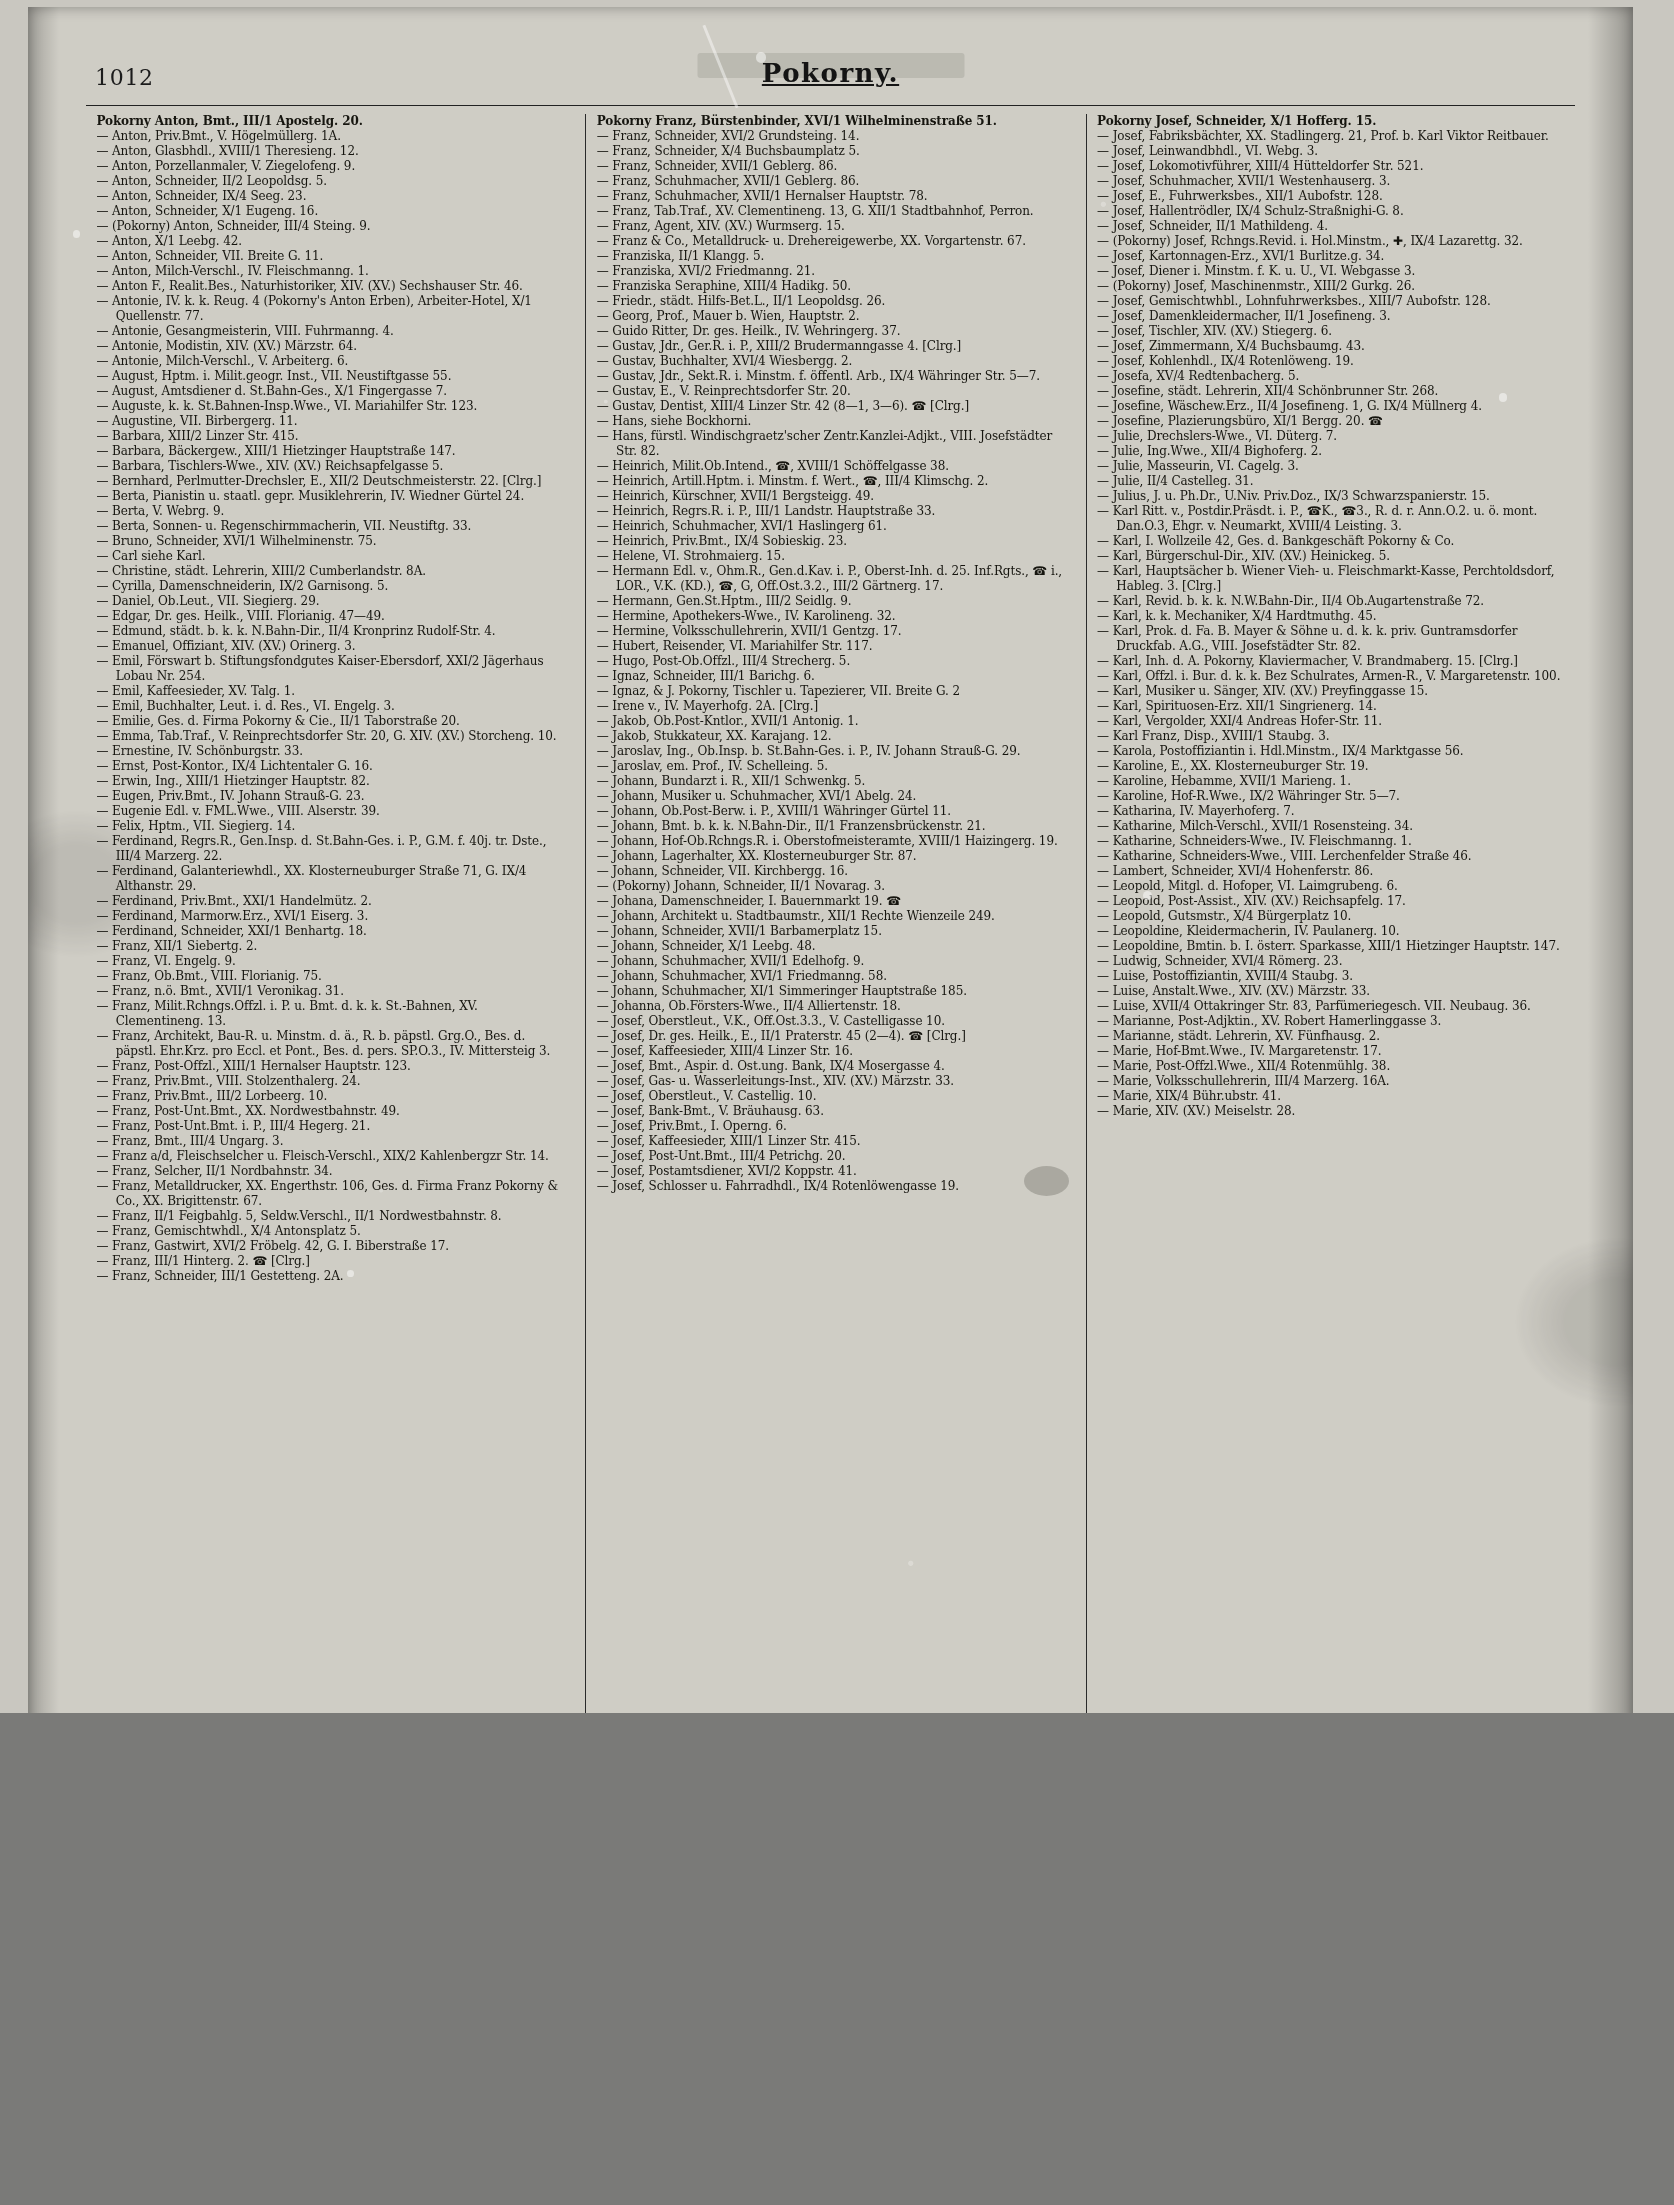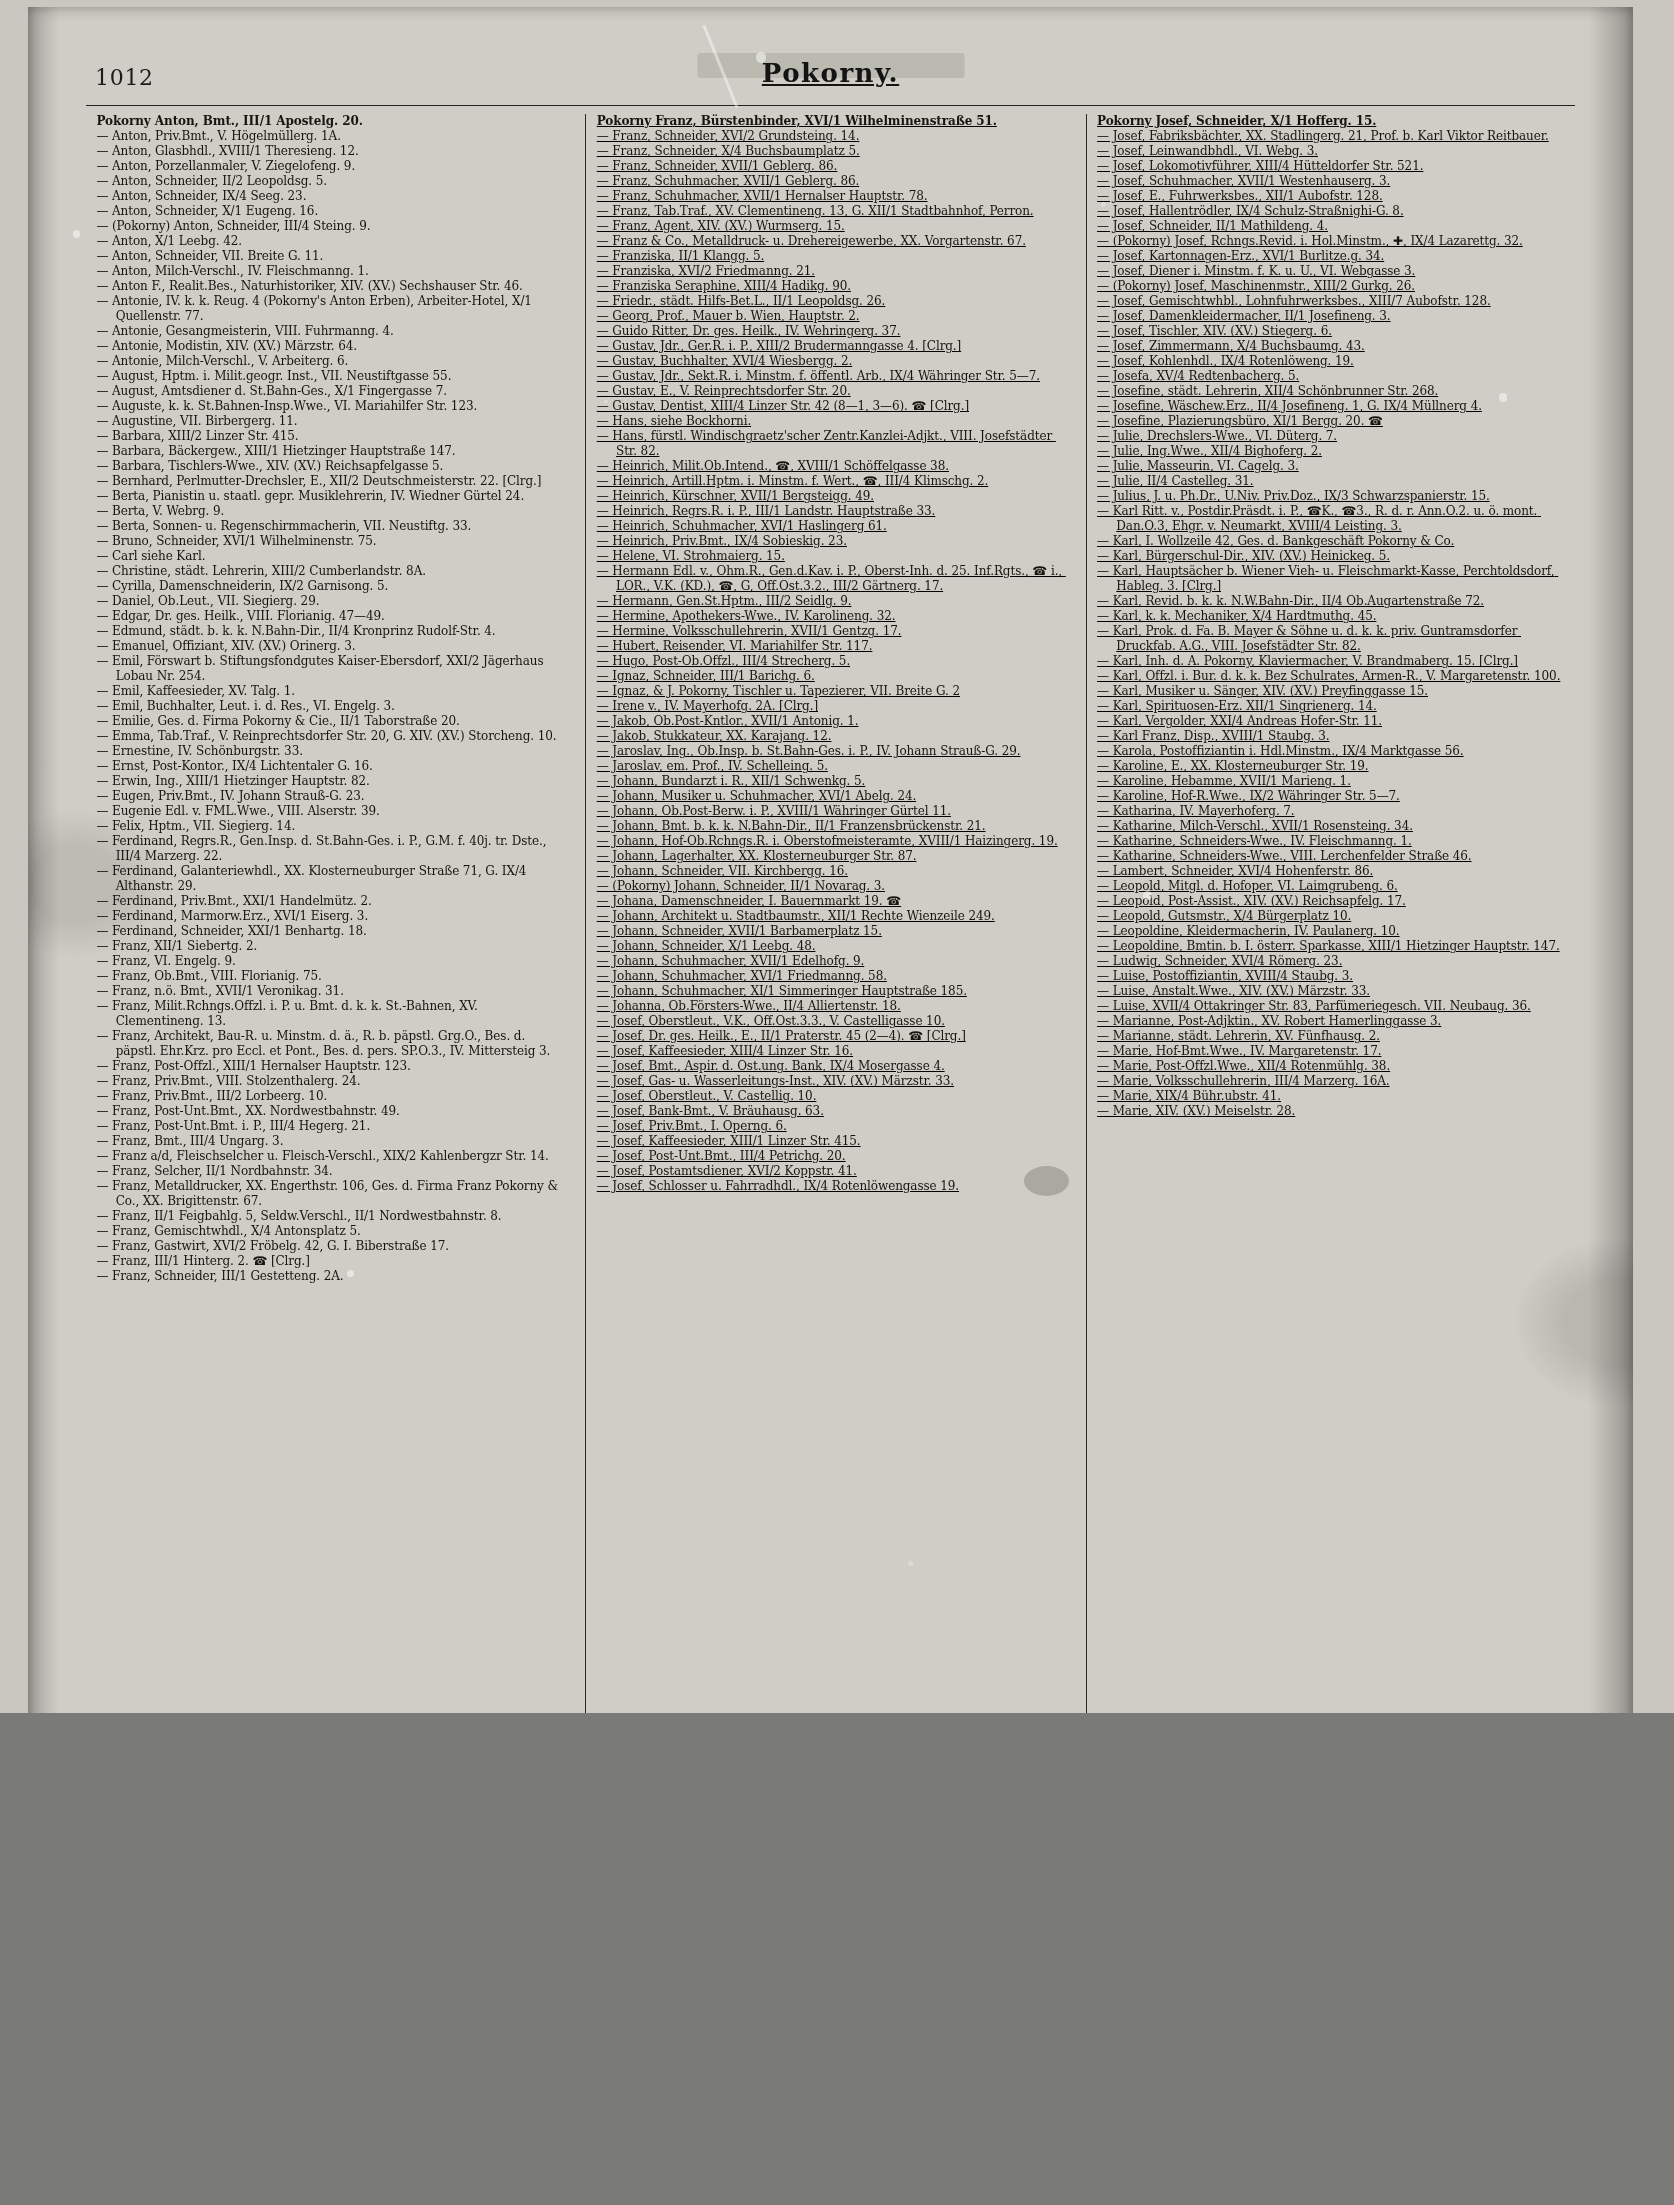--- a/index.html
+++ b/index.html
@@ -115,21 +115,20 @@
     gap: 11px;
   }
   .col {
     flex: 1 1 0;
     padding: 0 10.4px;
     box-sizing: border-box;
     position: relative;
   }
   .col + .col {
     border-left: 1.5px solid #2a2a2a;
-    text-decoration: underline;
   }
   .entry {
     font-family: "DejaVu Serif", serif;
     font-size: 12px;
     line-height: 15px;
     color: #16150f;
     margin: 0 0 0 0;
     padding-left: 19.3px;
     text-indent: -19.3px;
     letter-spacing: -0.1px;
@@ -249,21 +248,21 @@
           <p class="entry">— Franz, Schneider, XVI/2 Grundsteing. 14.</p>
           <p class="entry">— Franz, Schneider, X/4 Buchsbaumplatz 5.</p>
           <p class="entry">— Franz, Schneider, XVII/1 Geblerg. 86.</p>
           <p class="entry">— Franz, Schuhmacher, XVII/1 Geblerg. 86.</p>
           <p class="entry">— Franz, Schuhmacher, XVII/1 Hernalser Hauptstr. 78.</p>
           <p class="entry">— Franz, Tab.Traf., XV. Clementineng. 13, G. XII/1 Stadtbahnhof, Perron.</p>
           <p class="entry">— Franz, Agent, XIV. (XV.) Wurmserg. 15.</p>
           <p class="entry">— Franz &amp; Co., Metalldruck- u. Drehereigewerbe, XX. Vorgartenstr. 67.</p>
           <p class="entry">— Franziska, II/1 Klangg. 5.</p>
           <p class="entry">— Franziska, XVI/2 Friedmanng. 21.</p>
-          <p class="entry">— Franziska Seraphine, XIII/4 Hadikg. 90.</p>
+          <p class="entry">— Franziska Seraphine, XIII/4 Hadikg. 50.</p>
           <p class="entry">— Friedr., städt. Hilfs-Bet.L., II/1 Leopoldsg. 26.</p>
           <p class="entry">— Georg, Prof., Mauer b. Wien, Hauptstr. 2.</p>
           <p class="entry">— Guido Ritter, Dr. ges. Heilk., IV. Wehringerg. 37.</p>
           <p class="entry">— Gustav, Jdr., Ger.R. i. P., XIII/2 Brudermanngasse 4. [Clrg.]</p>
           <p class="entry">— Gustav, Buchhalter, XVI/4 Wiesbergg. 2.</p>
           <p class="entry">— Gustav, Jdr., Sekt.R. i. Minstm. f. öffentl. Arb., IX/4 Währinger Str. 5—7.</p>
           <p class="entry">— Gustav, E., V. Reinprechtsdorfer Str. 20.</p>
           <p class="entry">— Gustav, Dentist, XIII/4 Linzer Str. 42 (8—1, 3—6). ☎ [Clrg.]</p>
           <p class="entry">— Hans, siehe Bockhorni.</p>
           <p class="entry">— Hans, fürstl. Windischgraetz'scher Zentr.Kanzlei-Adjkt., VIII. Josefstädter Str. 82.</p>

